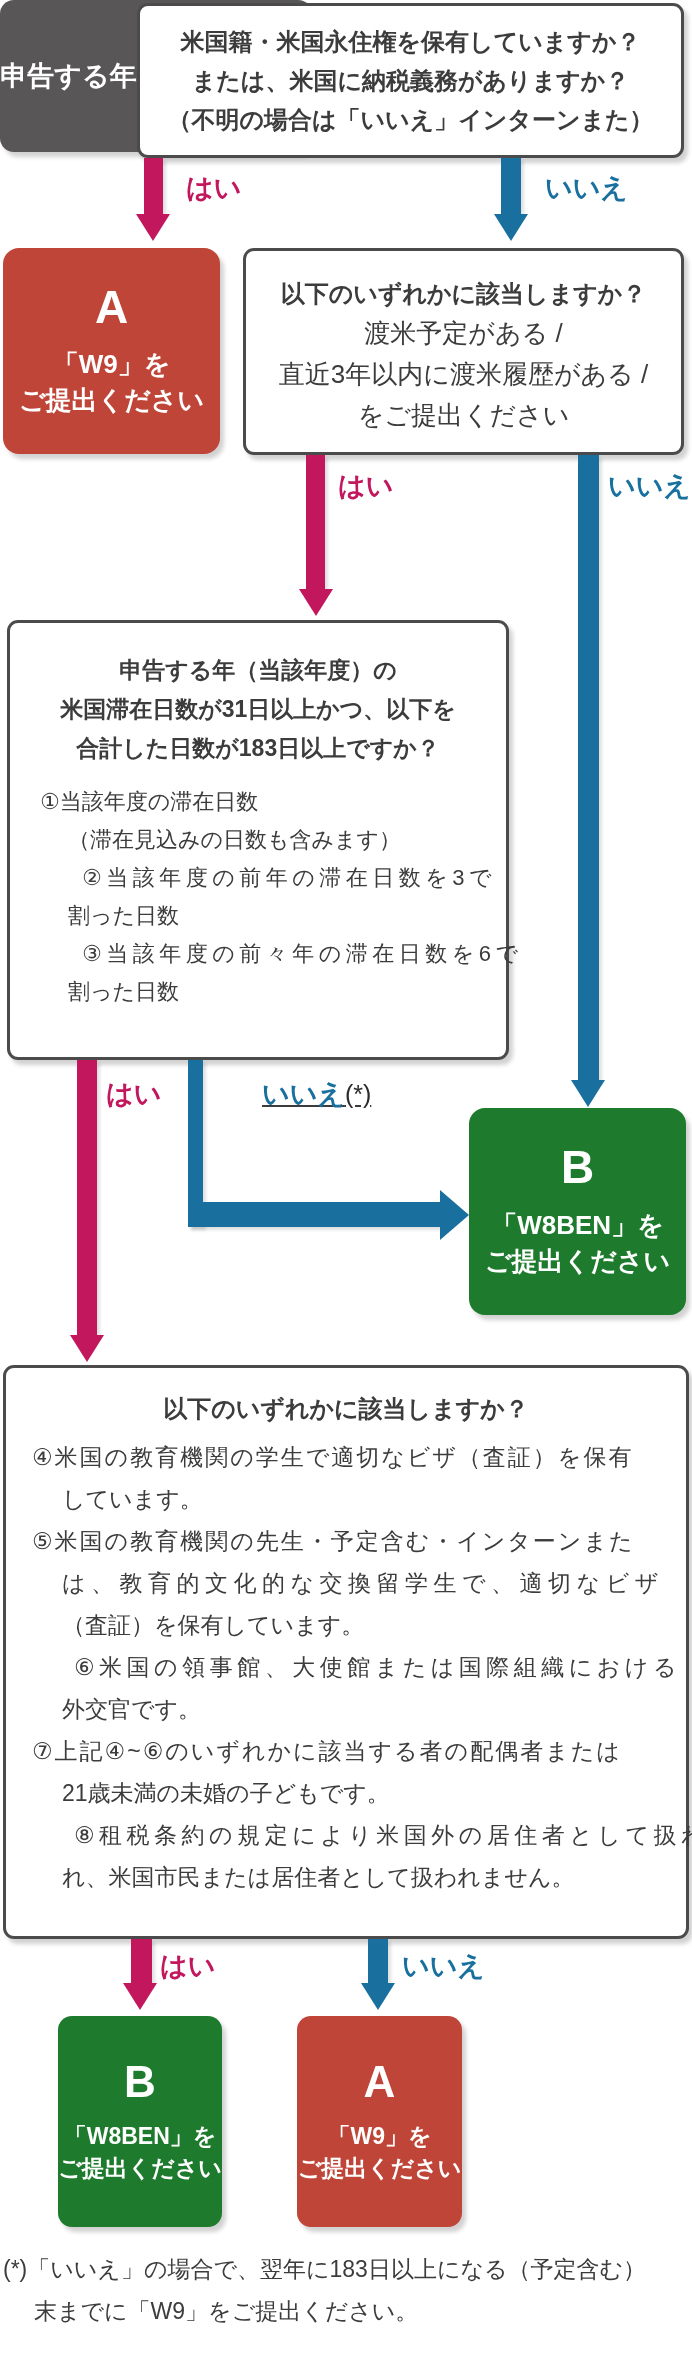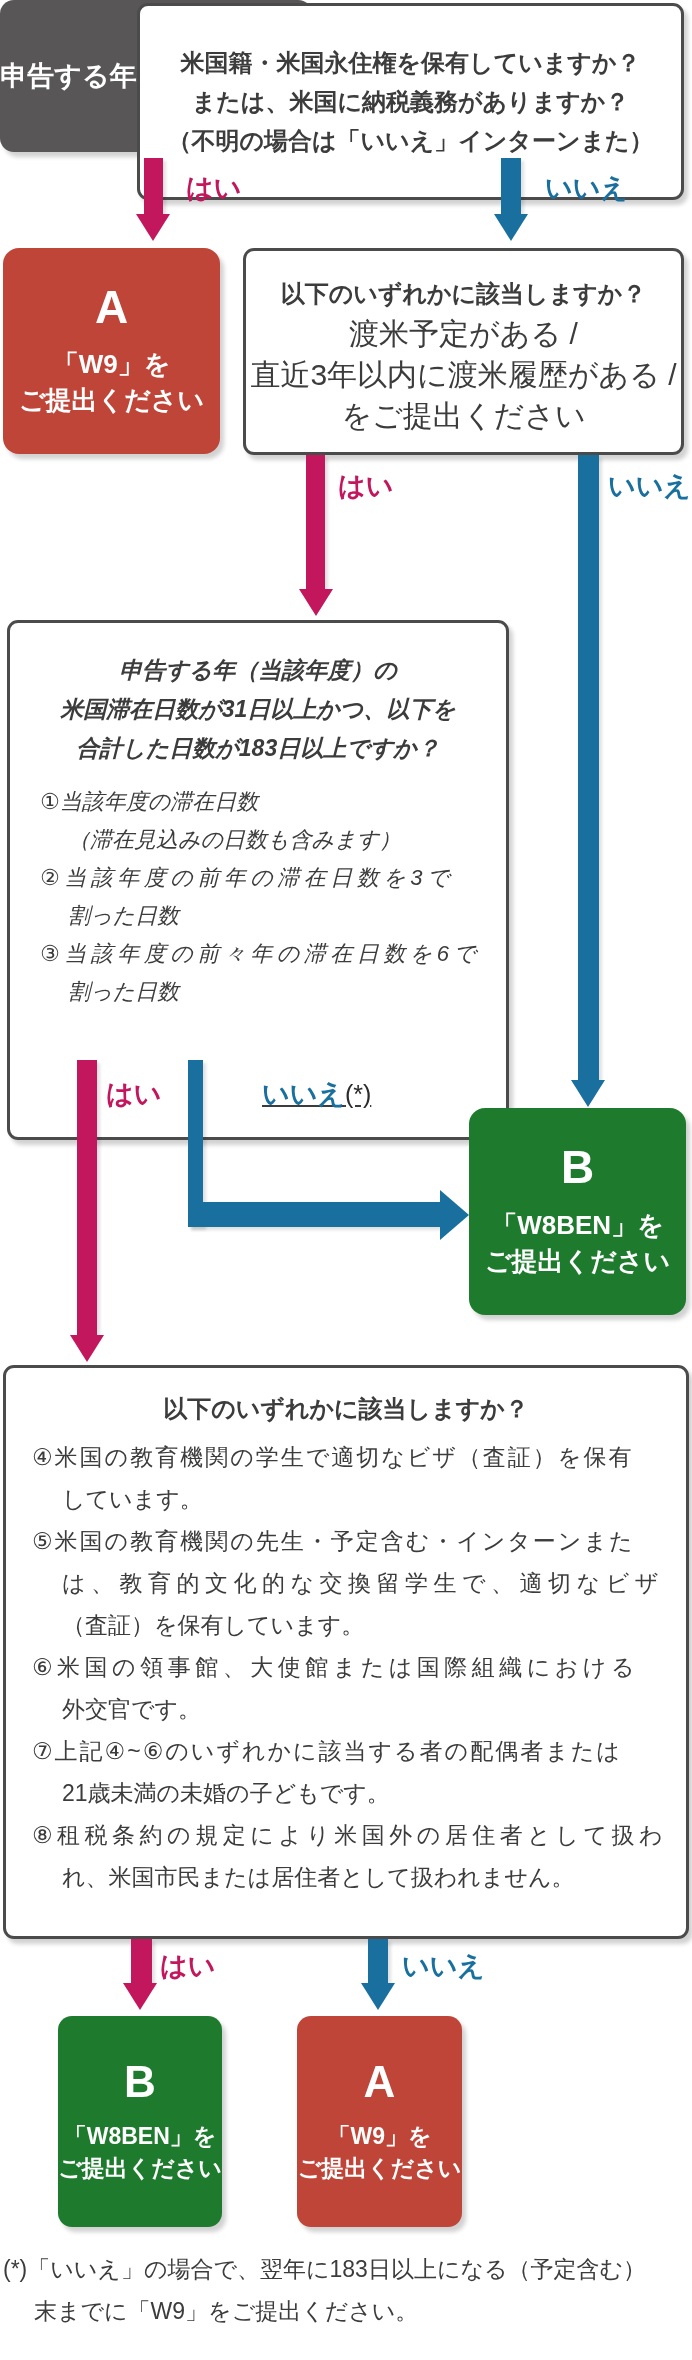--- a/index.html
+++ b/index.html
@@ -55,45 +55,45 @@
   .bluehead{border-top-color:var(--blue,#19709f);}
   .bluehead-r{border-left-color:var(--blue,#19709f);}
   .lbl{position:absolute;font-weight:bold;font-size:27px;white-space:nowrap;text-align:center;}
   .lbl-yes{color:var(--pink,#c2175d);}
   .lbl-no{color:var(--blue,#19709f);}
   .lbl-star{color:#2b2b2b;font-weight:normal;font-size:25px;}
   
   .q1{display:flex;flex-direction:column;align-items:center;justify-content:center;}
   .q1 div{font-weight:bold;font-size:24px;line-height:39px;text-align:center;white-space:nowrap;}
   .q2-title{margin:27px 6px 3px;font-weight:bold;font-size:24px;text-align:center;white-space:nowrap;}
-  .q2-line{font-size:30px;line-height:41px;text-align:center;white-space:nowrap;}
+  .q2-line{font-size:26px;line-height:41px;text-align:center;white-space:nowrap;}
   .q3-title{margin:28px 8px 15px;text-align:center;}
   .q3-title div{font-weight:bold;font-size:23px;line-height:39px;white-space:nowrap;}
   .q3-list{margin:0 14px 0 30px;font-size:22px;line-height:38px;}
   .q4-title{margin:25px 0 11px;font-weight:bold;font-size:24px;text-align:center;}
   .q4-list{margin:0 26px;font-size:23px;line-height:42px;}
   .cont{padding-left:28px;}
   .cont4{padding-left:30px;}
   .sp1{letter-spacing:2px;}
-  .sp2{letter-spacing:4.5px;}
+  .sp2{letter-spacing:4.5px;margin-left:42px;}
   .sp3{letter-spacing:5.5px;}
   .line-row{white-space:nowrap;}
   
   .footnote{font-size:23px;line-height:42px;color:#3c3c3c;}
   .fn-cont{padding-left:31px;}
 </style>
 </head>
 <body>
 
 <div class="page">
 
   <div class="abs gray-box" style="left:0;top:6;width:312px;height:152px;">
     <span class="start-label">申告する年</span>
   </div>
-  <div class="abs qbox q1" style="left:137px;top:3px;width:547px;height:197px;">
+  <div class="abs qbox q1" style="left:137px;top:3px;width:547px;height:155px;">
     <div>米国籍・米国永住権を保有していますか？</div>
     <div>または、米国に納税義務がありますか？</div>
     <div>（不明の場合は「いいえ」インターンまた）</div>
   </div>
 
   <div class="shaft pinkbg" style="left:144px;top:158px;width:19px;height:57px;"></div>
   <div class="head-down pinkhead" style="left:136px;top:214px;"></div>
   <div class="lbl lbl-yes" style="left:186px;top:170px;">はい</div>
   <div class="shaft bluebg" style="left:501px;top:158px;width:20px;height:57px;"></div>
   <div class="head-down bluehead" style="left:494px;top:214px;"></div>
@@ -112,21 +112,21 @@
     <div class="q2-line">をご提出ください</div>
   </div>
 
   <div class="shaft pinkbg" style="left:306px;top:455px;width:19px;height:135px;"></div>
   <div class="head-down pinkhead" style="left:299px;top:589px;"></div>
   <div class="lbl lbl-yes" style="left:338px;top:468px;">はい</div>
   <div class="shaft bluebg" style="left:578px;top:455px;width:21px;height:625px;"></div>
   <div class="head-down bluehead" style="left:571px;top:1080px;"></div>
   <div class="lbl lbl-no" style="left:608px;top:468px;">いいえ</div>
 
-  <div class="abs qbox" style="left:7px;top:620px;width:502px;height:520px;font-style:italic;">
+  <div class="abs qbox" style="left:7px;top:620px;width:502px;height:440px;">
     <div class="q3-title">
       <div>申告する年（当該年度）の</div>
       <div>米国滞在日数が31日以上かつ、以下を</div>
       <div>合計した日数が183日以上ですか？</div>
     </div>
     <div class="q3-list">
       <div class="line-row">①当該年度の滞在日数</div>
       <div class="line-row cont">（滞在見込みの日数も含みます）</div>
       <div class="line-row sp2">②当該年度の前年の滞在日数を3で</div>
       <div class="line-row cont">割った日数</div>

